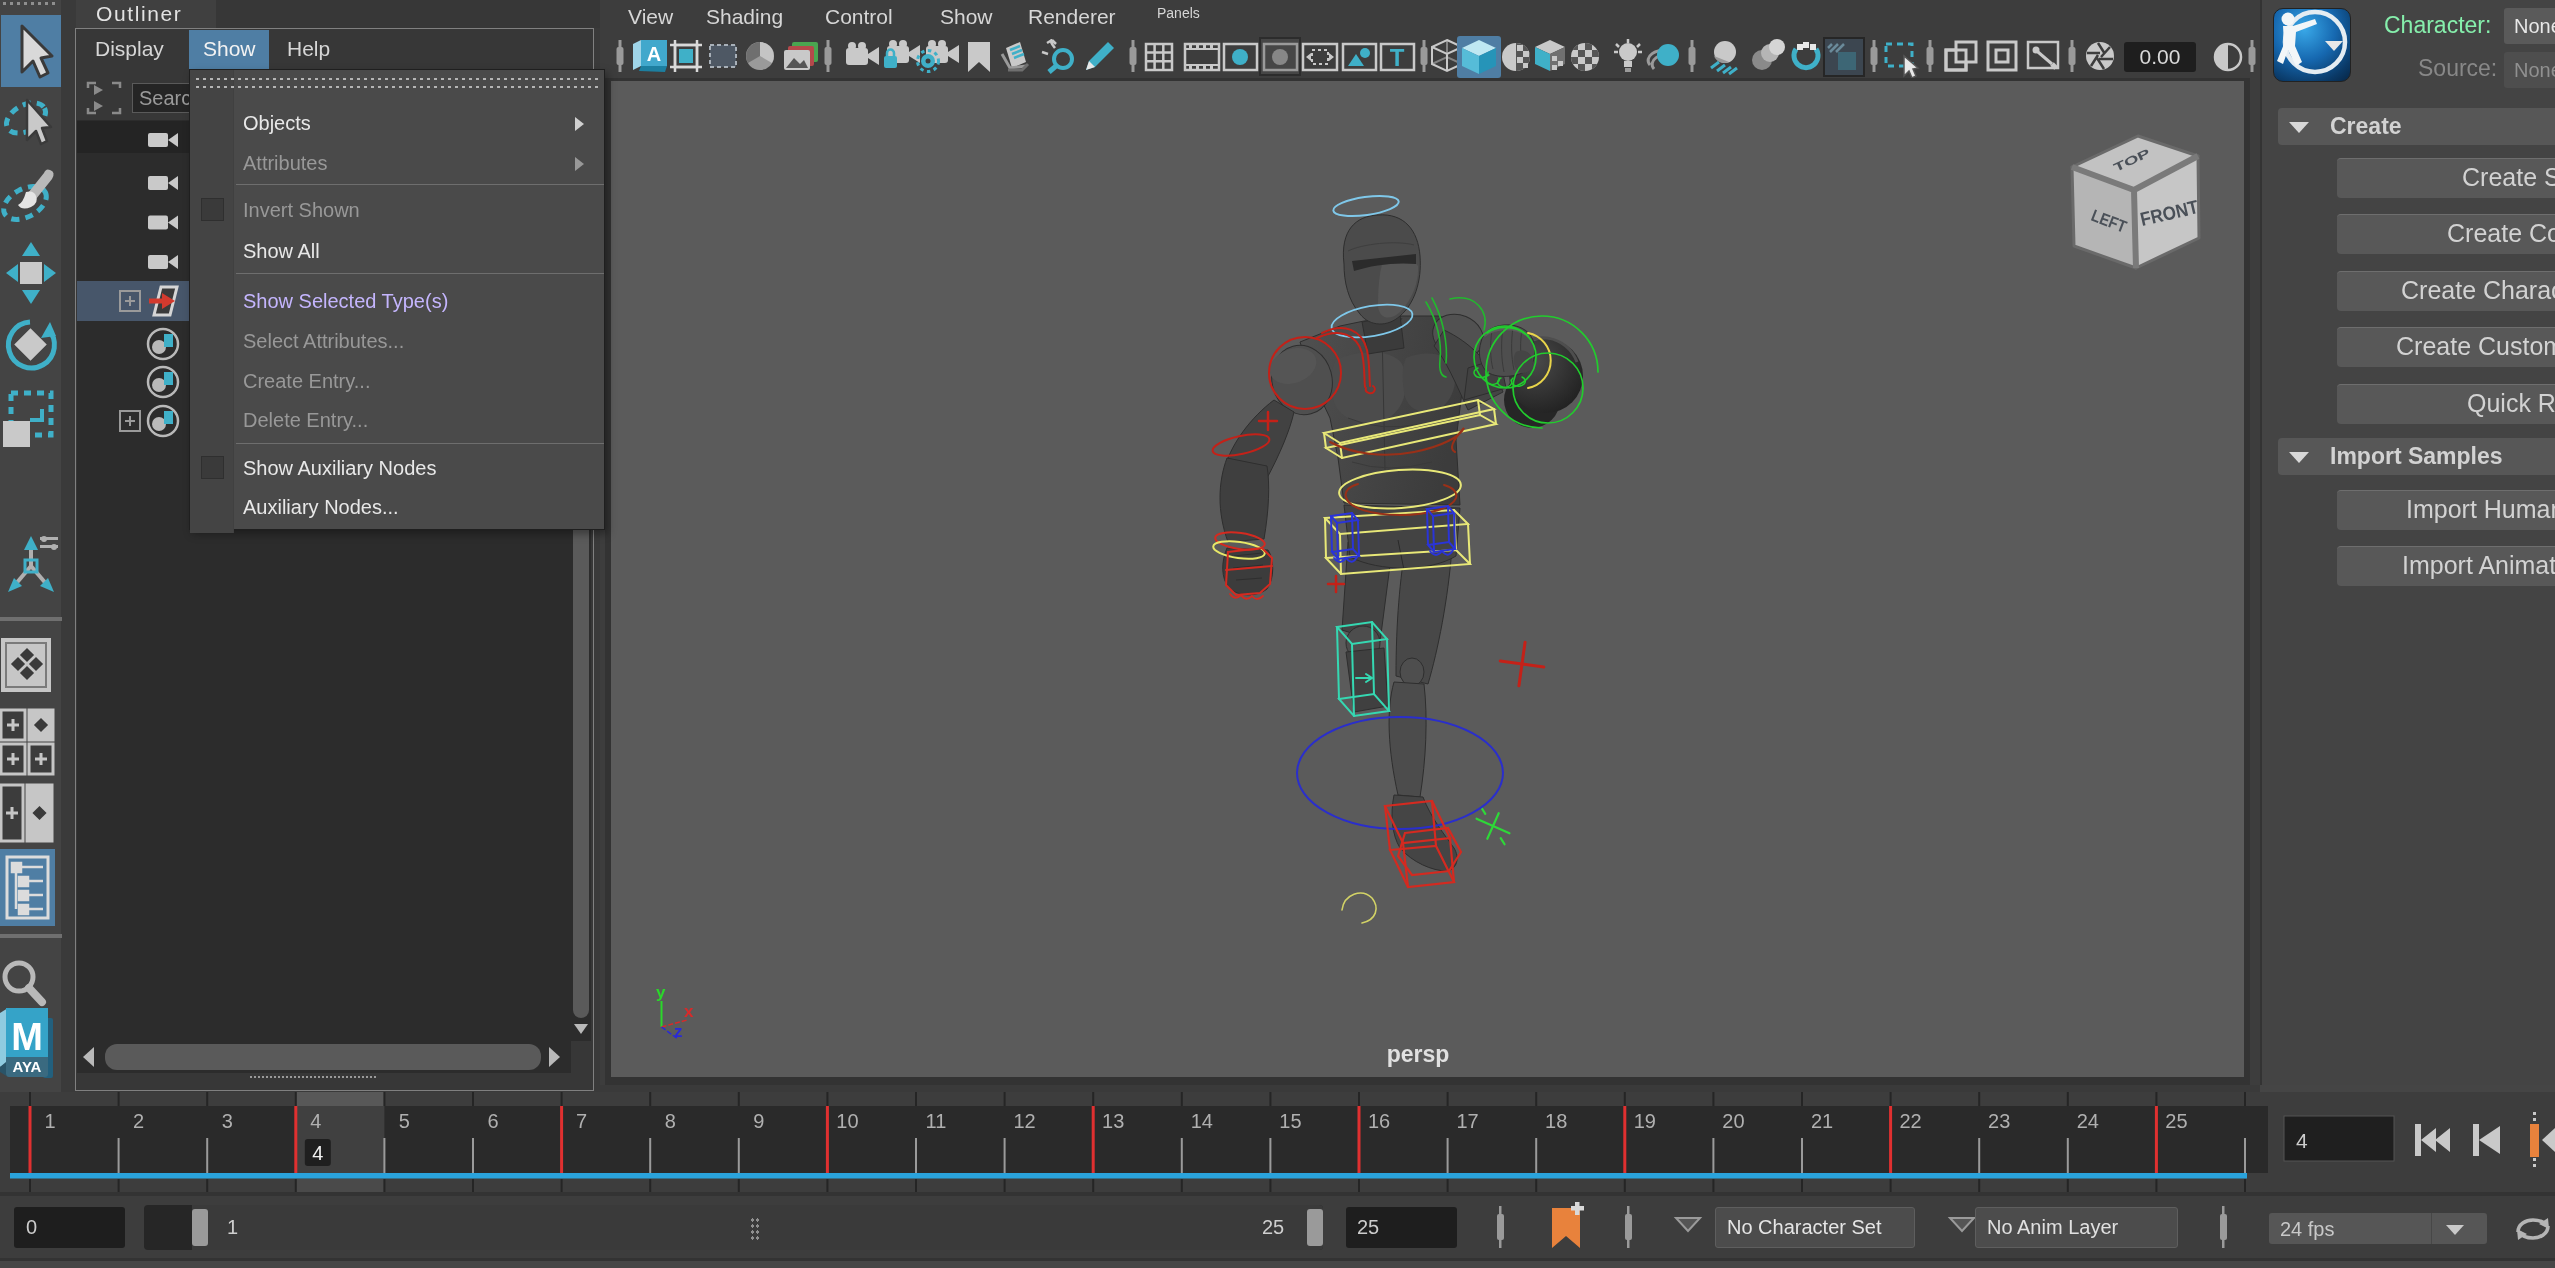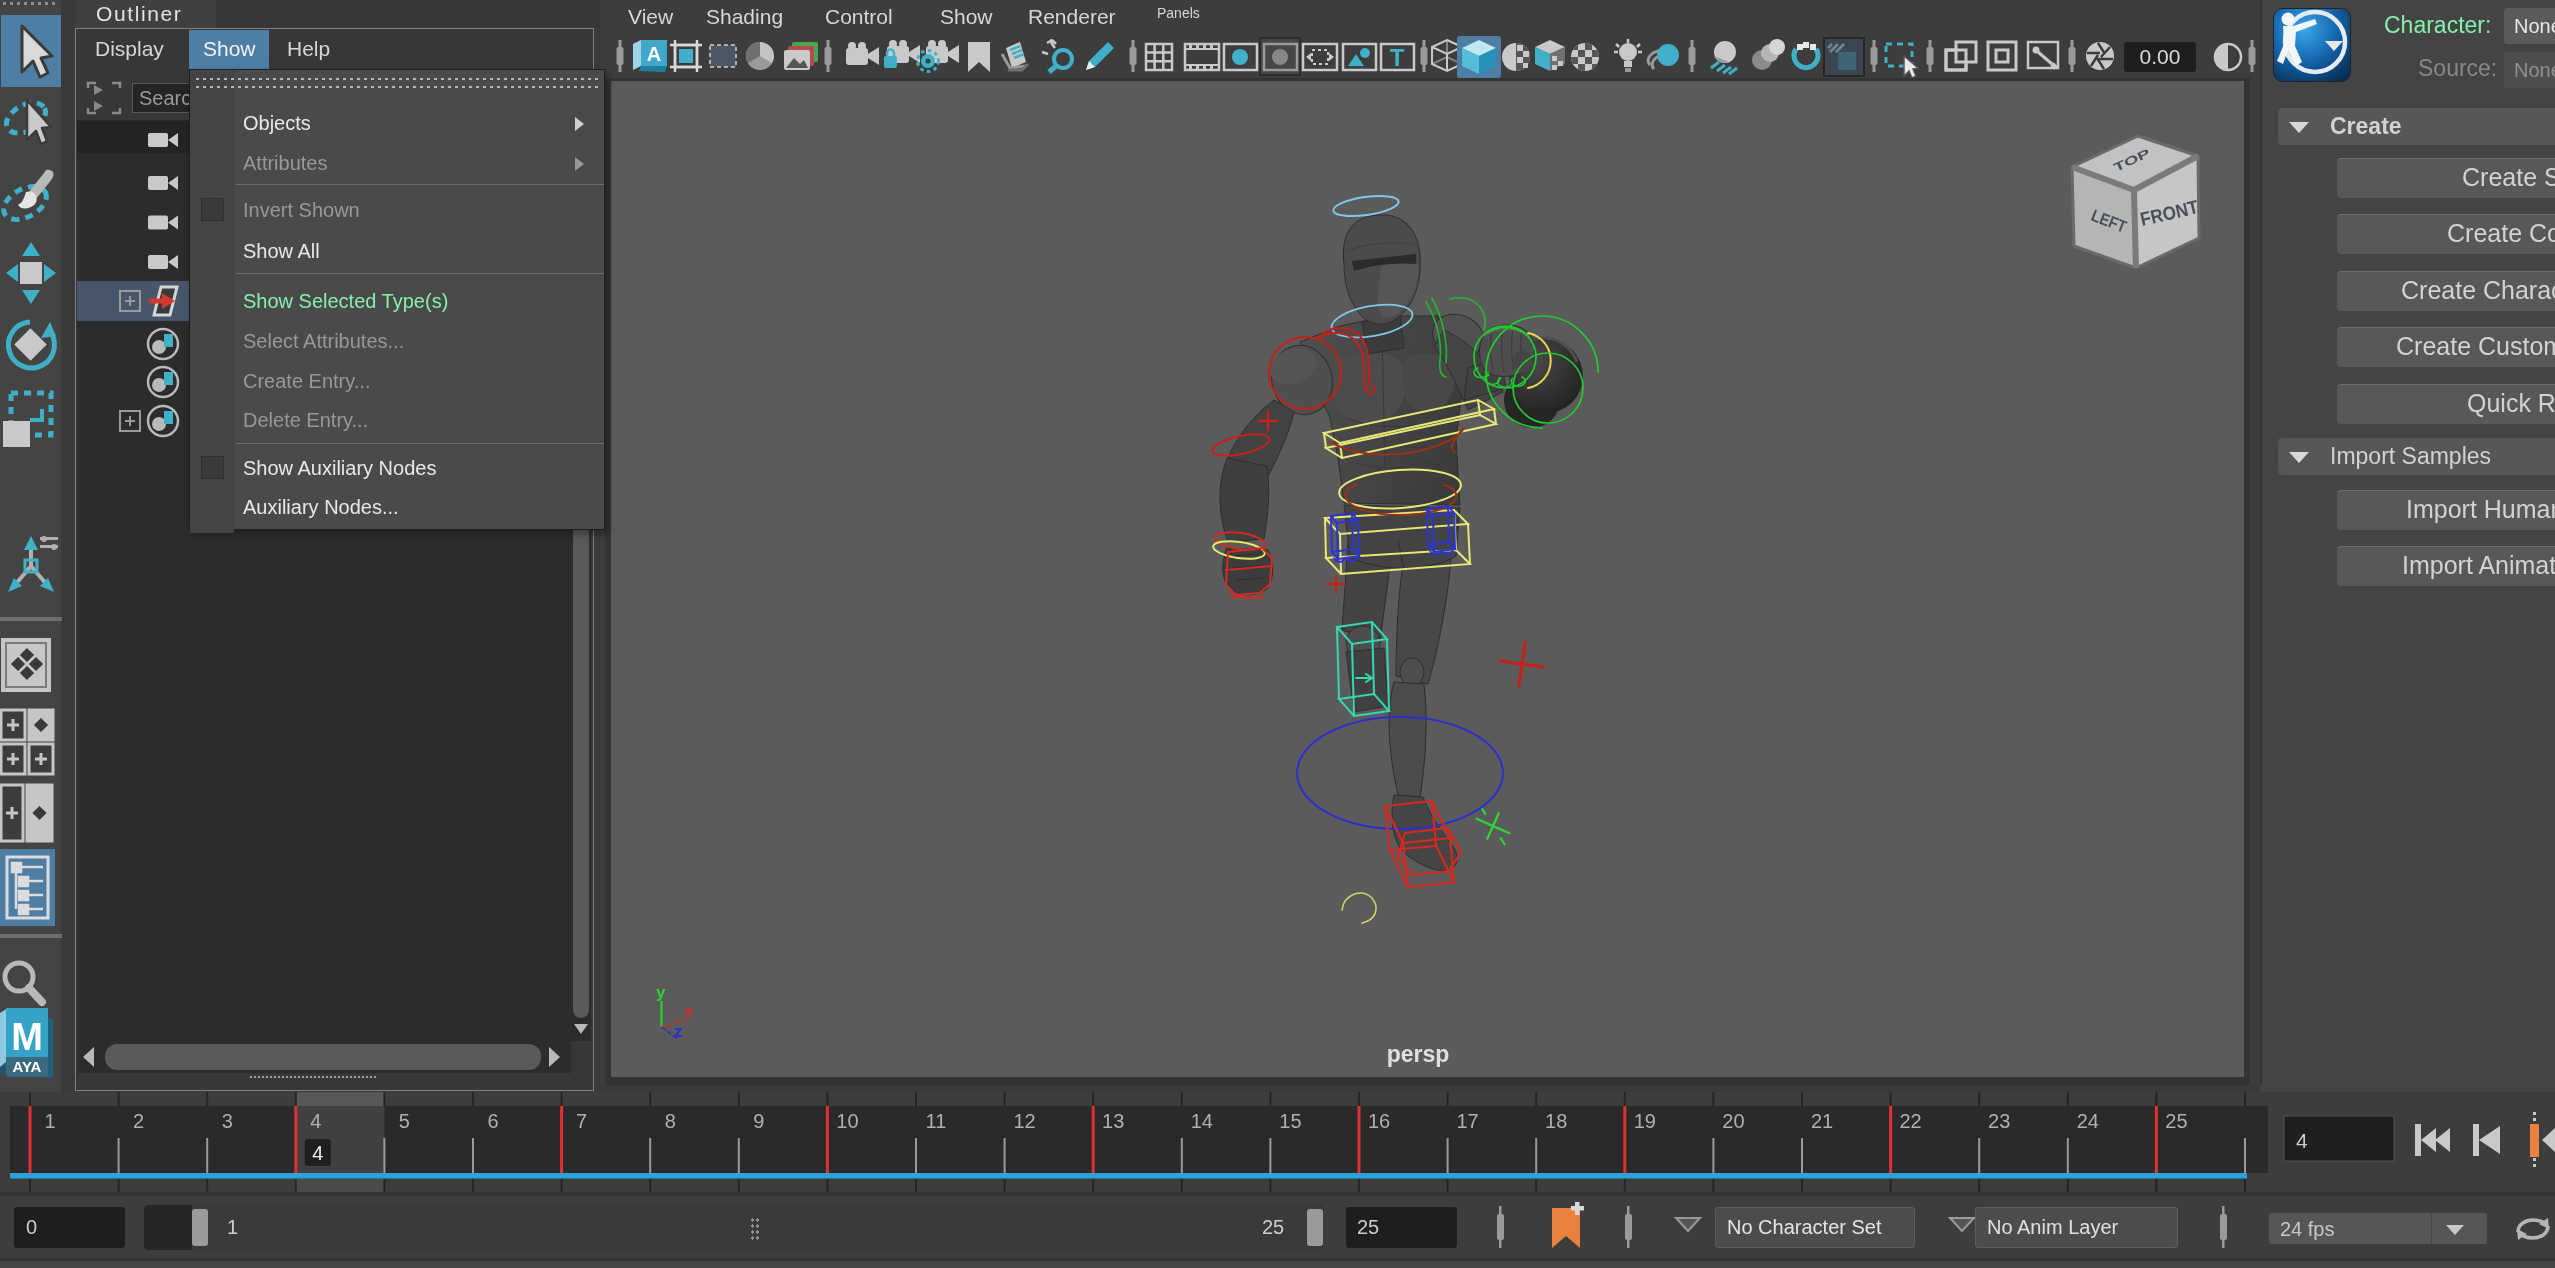--- a/index.html
+++ b/index.html
@@ -688,21 +688,21 @@
   <div class="abs txt" style="left:139px;top:276px;font-size:25px;color:#d2d2d2">Create Character Definition</div>
   <div class="abs" style="left:75px;top:327px;width:240px;height:40px;background:#585858;border-radius:4px;border-top:1px solid #6e6e6e"></div>
   <div class="abs txt" style="left:134px;top:332px;font-size:25px;color:#d2d2d2">Create Custom Rig Mapping</div>
   <div class="abs" style="left:75px;top:384px;width:240px;height:40px;background:#585858;border-radius:4px;border-top:1px solid #6e6e6e"></div>
   <div class="abs txt" style="left:205px;top:389px;font-size:25px;color:#d2d2d2">Quick Rig Tool</div>
 
   <div class="abs" style="left:16px;top:438px;width:286px;height:37px;background:#575757;border-radius:4px 0 0 4px"></div>
   <svg class="abs" style="left:26px;top:450px" width="22" height="14">
       <path d="M1,2 L21,2 L11,13 Z" fill="#d8d8d8"></path>
     </svg>
-  <div class="abs txt" style="left:68px;top:443px;font-size:23px;font-weight:normal;color:#d2d2d2">Import Samples</div>
+  <div class="abs txt" style="left:68px;top:443px;font-size:23px;font-weight:bold;color:#d2d2d2">Import Samples</div>
   <div class="abs" style="left:75px;top:490px;width:240px;height:40px;background:#585858;border-radius:4px;border-top:1px solid #6e6e6e"></div>
   <div class="abs txt" style="left:144px;top:495px;font-size:25px;color:#d2d2d2">Import HumanIK Examples</div>
   <div class="abs" style="left:75px;top:546px;width:240px;height:40px;background:#585858;border-radius:4px;border-top:1px solid #6e6e6e"></div>
   <div class="abs txt" style="left:140px;top:551px;font-size:25px;color:#d2d2d2">Import Animation Samples</div>
 </div>
 
 <div class="abs" style="left:600px;top:1085px;width:1660px;height:7px;background:#3a3a3a"></div>
 <svg class="abs" style="left:0;top:1085px" width="2555" height="111" viewBox="0 1085 2555 111">
 <rect x="0" y="1092" width="2555" height="104" fill="#3d3d3d"></rect>
 
@@ -828,21 +828,21 @@
     </svg>
   <div class="abs txt" style="left:53px;top:82px;color:#989898">Attributes</div>
   <svg class="abs" style="left:382px;top:85px" width="14" height="18">
       <path d="M3,2 L12,9 L3,16 Z" fill="#989898"></path>
     </svg>
   <div class="abs" style="left:46px;top:113.5px;width:368px;height:1px;background:#6e6e6e"></div>
   <div class="abs" style="left:11px;top:128px;width:23px;height:23px;background:#3a3a3a;border:1px solid #2f2f2f"></div>
   <div class="abs txt" style="left:53px;top:129px;color:#989898">Invert Shown</div>
   <div class="abs txt" style="left:53px;top:170px;color:#e8e8e8">Show All</div>
   <div class="abs" style="left:46px;top:203px;width:368px;height:1px;background:#6e6e6e"></div>
-  <div class="abs txt" style="left:53px;top:220px;color:#86efac">Show Selected Type(s)</div>
+  <div class="abs txt" style="left:53px;top:220px;color:#c4b5fd">Show Selected Type(s)</div>
   <div class="abs txt" style="left:53px;top:260px;color:#989898">Select Attributes...</div>
   <div class="abs txt" style="left:53px;top:300px;color:#989898">Create Entry...</div>
   <div class="abs txt" style="left:53px;top:339px;color:#989898">Delete Entry...</div>
   <div class="abs" style="left:46px;top:373px;width:368px;height:1px;background:#6e6e6e"></div>
   <div class="abs" style="left:11px;top:386px;width:23px;height:23px;background:#3a3a3a;border:1px solid #2f2f2f"></div>
   <div class="abs txt" style="left:53px;top:387px;color:#e8e8e8">Show Auxiliary Nodes</div>
   <div class="abs txt" style="left:53px;top:426px;color:#e8e8e8">Auxiliary Nodes...</div>
 </div>
 
 </body></html>

